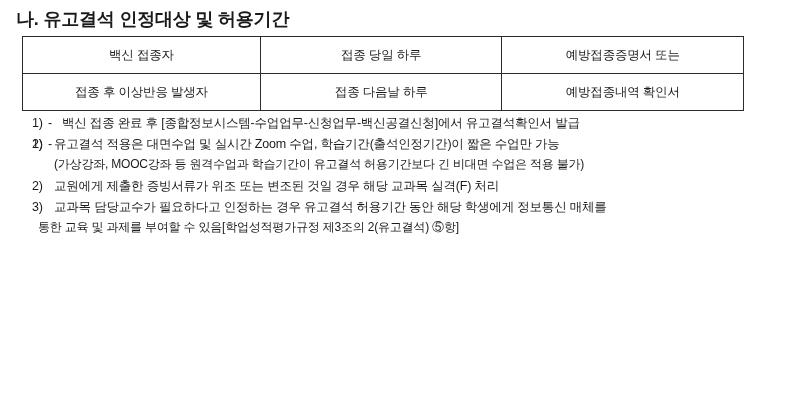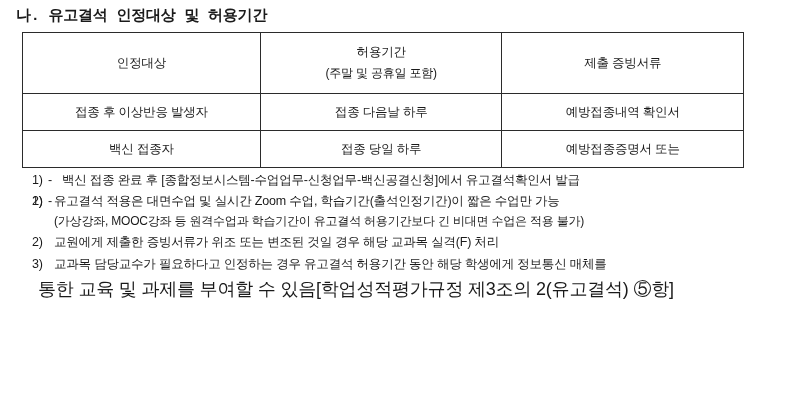--- a/index.html
+++ b/index.html
@@ -17,25 +17,24 @@
     overflow: hidden;
   }
   .page {
     position: relative;
     width: 788px;
     height: 418px;
     padding: 0;
     box-sizing: border-box;
   }
   .section-heading {
-    font-size: 15px;
+    font-size: 18px;
     font-weight: bold;
     margin: 6px 0 4px 16px;
     letter-spacing: -0.2px;
-    font-family: Liberation Mono, monospace;
   }
   .section-heading.tight {
     margin-top: 2px;
   }
   table.info-table {
     border-collapse: collapse;
     margin: 2px 0 2px 22px;
     width: 722px;
     table-layout: fixed;
   }
@@ -96,65 +95,47 @@
     left: 0;
     top: 0;
   }
   .sub-line {
     margin: 3px 0 3px 54px;
     font-size: 12px;
     letter-spacing: -0.2px;
   }
   .cont-line {
     margin: 3px 0 15px 38px;
-    font-size: 18px;
+    font-size: 12px;
     letter-spacing: -0.2px;
   }
 </style>
 </head>
 <body>
 
 <div class="page">
 
   <div class="section-heading">나. 유고결석 인정대상 및 허용기간</div>
 
   <table class="info-table">
     <colgroup>
       <col style="width:33%">
       <col style="width:33.5%">
       <col style="width:33.5%">
     </colgroup>
     <tbody>
-      <tr class="head">
-        <td>
-          <div class="cell-two-line">
-            <span class="line1">인정대상</span>
-          </div>
-        </td>
-        <td>
-          <div class="cell-two-line">
-            <span class="line1">허용기간</span>
-            <span class="line2">(주말 및 공휴일 포함)</span>
-          </div>
-        </td>
-        <td>
-          <div class="cell-two-line">
-            <span class="line1">제출 증빙서류</span>
-          </div>
-        </td>
+      <tr class="body">
+        <td>백신 접종자</td>
+        <td>접종 당일 하루</td>
+        <td>예방접종증명서 또는</td>
       </tr>
       <tr class="body">
         <td>접종 후 이상반응 발생자</td>
         <td>접종 다음날 하루</td>
         <td>예방접종내역 확인서</td>
-      </tr>
-      <tr class="body">
-        <td>백신 접종자</td>
-        <td>접종 당일 하루</td>
-        <td>예방접종증명서 또는</td>
       </tr>
     </tbody>
   </table>
 
 
   <ol class="numlist">
     <li>
       <span class="marker">1)</span>
     </li>
   </ol>

